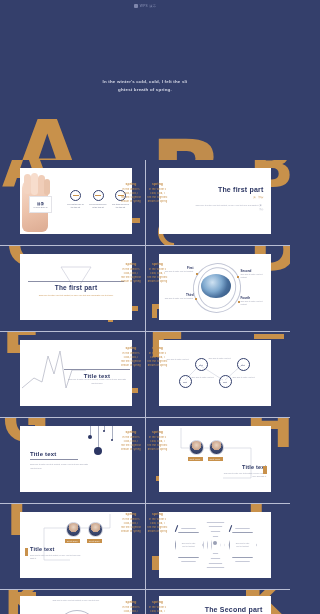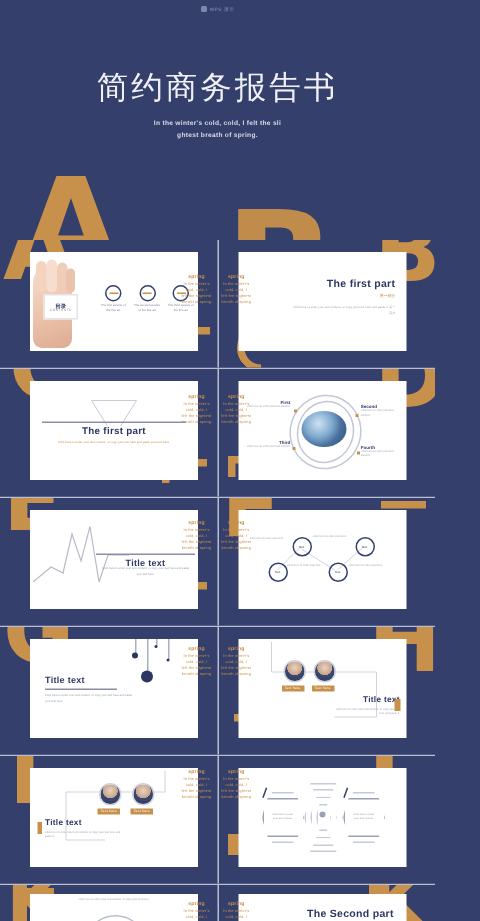--- a/index.html
+++ b/index.html
@@ -90,21 +90,20 @@
 <body>
 
 <div id="page">
 
   <div class="hero">
     <div class="hero-A">A</div>
     <div class="hero-B">B</div>
     <div class="hero-watermark">
       <span class="wm-dot"></span><span>WPS 演示</span>
     </div>
-    <div class="hero-title">简约商务报告书</div>
     <div class="hero-sub">
       <span>In the winter's cold, cold, I felt the sli</span><br>
       <span>ghtest breath of spring.</span>
     </div>
   </div>
 
   <div class="grid">
 
     <div class="row">
 

